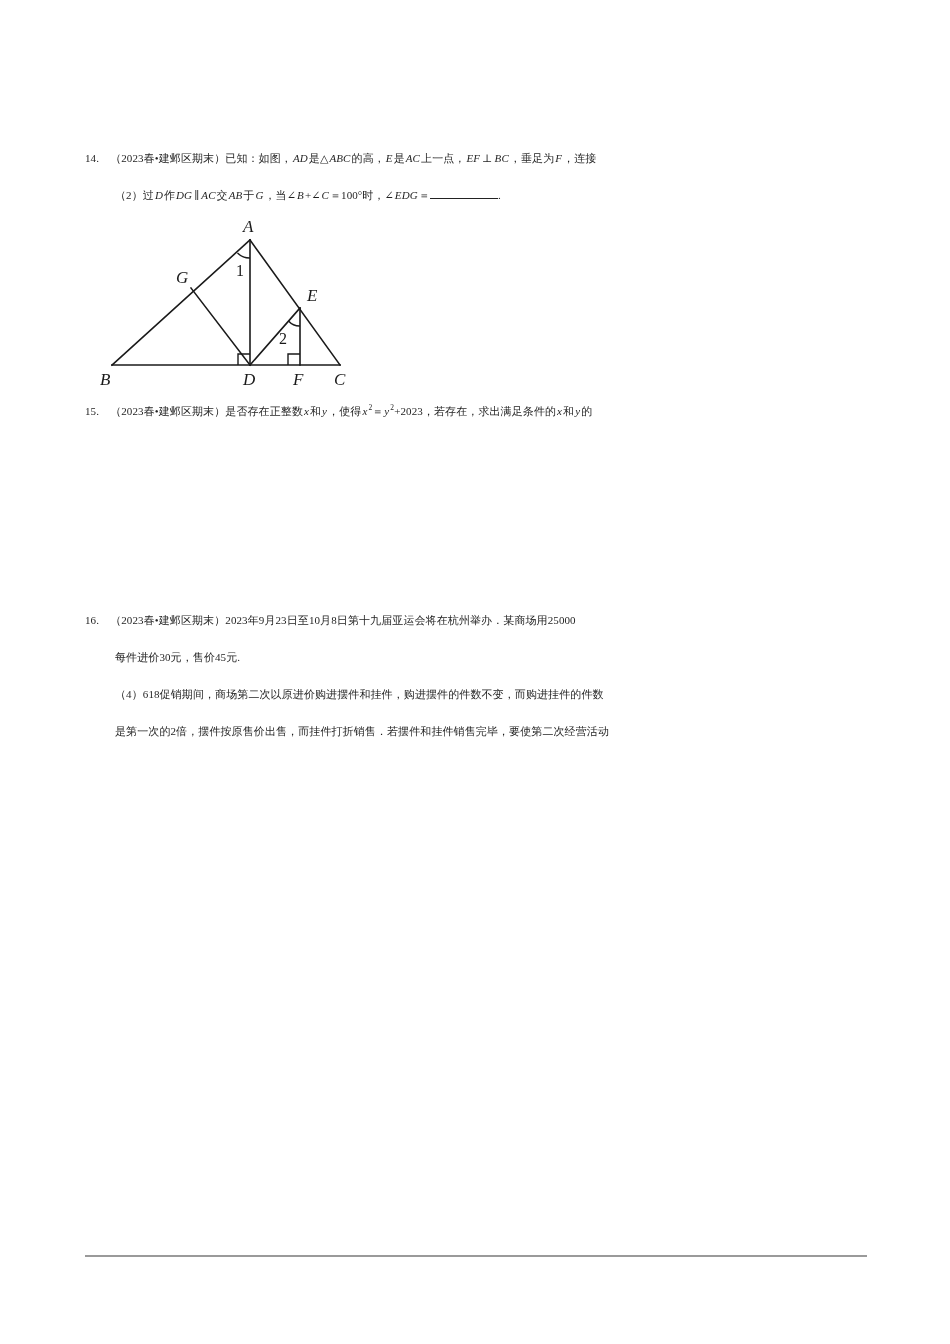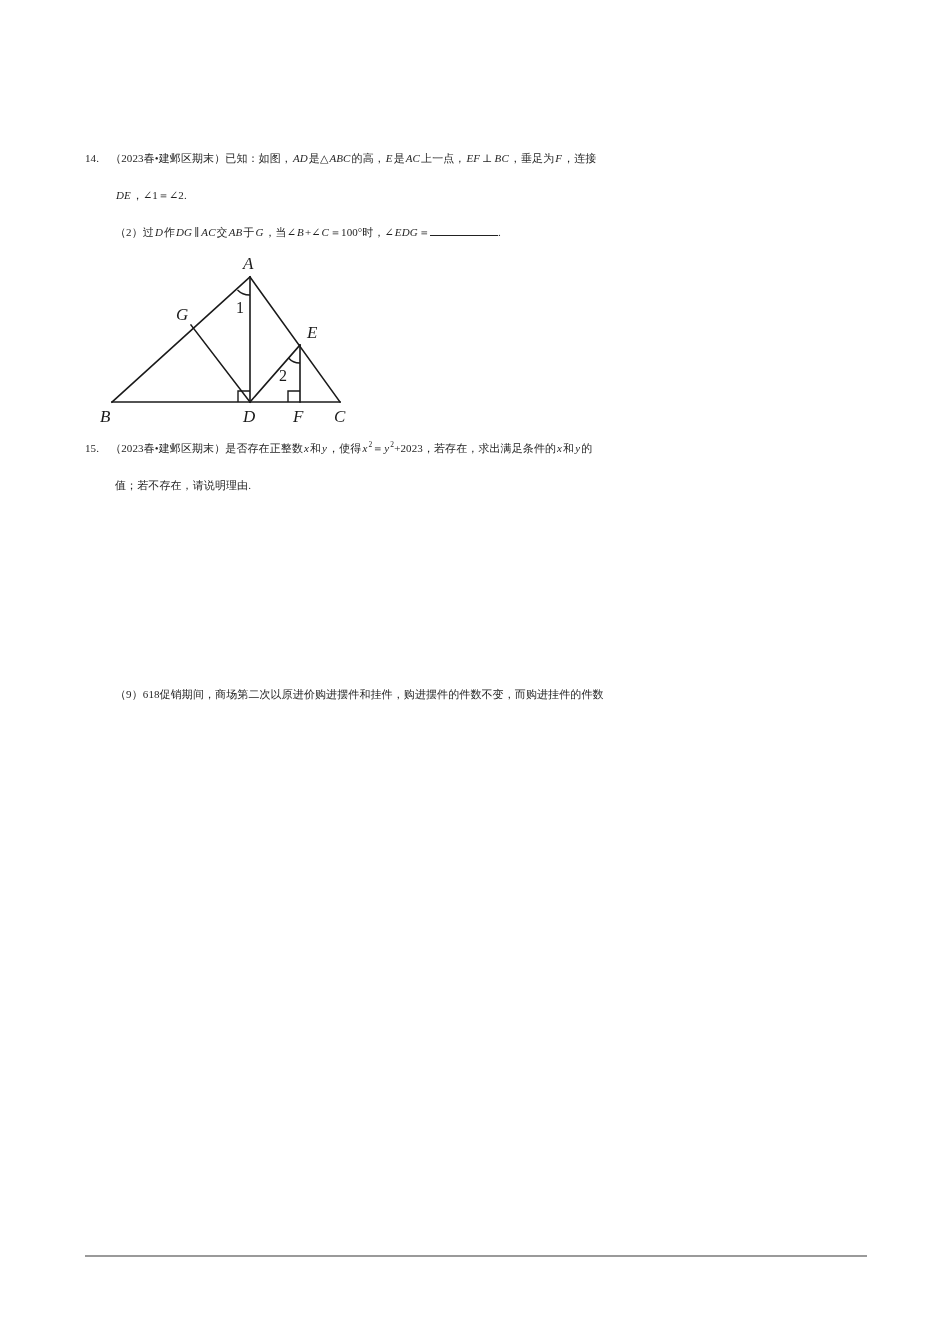--- a/index.html
+++ b/index.html
@@ -111,23 +111,20 @@
 <div class="page">
 
   <div class="content">
 
     <div class="problem">
 
       <div class="line">
         <span class="num">14.</span><span>　（2023春•建邺区期末）已知：如图，</span><span class="math">AD</span><span>是△</span><span class="math">ABC</span><span>的高，</span><span class="math">E</span><span>是</span><span class="math">AC</span><span>上一点，</span><span class="math">EF</span><span class="mathup">⊥</span><span class="math">BC</span><span>，垂足为</span><span class="math">F</span><span>，连接</span>
       </div>
 
-      <div class="line indent">
-        <span class="math">DE</span><span>，∠1＝∠2.</span>
-      </div>
 
 
       <div class="line indent">
         <span>（2）过</span><span class="math">D</span><span>作</span><span class="math">DG</span><span class="mathup">∥</span><span class="math">AC</span><span>交</span><span class="math">AB</span><span>于</span><span class="math">G</span><span>，当∠</span><span class="math">B</span><span>+∠</span><span class="math">C</span><span>＝100°时，∠</span><span class="math">EDG</span><span>＝</span><span class="blank"></span><span>.</span>
       </div>
 
       <div class="figure-wrap">
         <svg class="figure" width="400" height="180" viewBox="0 0 400 180">
           <g stroke="#1a1a1a" stroke-width="1.6" fill="none" stroke-linecap="square">
 
@@ -169,29 +166,35 @@
           <text class="fig-num" x="156" y="58">1</text>
           <text class="fig-num" x="199" y="126">2</text>
         </svg>
       </div>
     </div>
 
     <div class="problem">
       <div class="line">
         <span class="num">15.</span><span>　（2023春•建邺区期末）是否存在正整数</span><span class="math">x</span><span>和</span><span class="math">y</span><span>，使得</span><span class="math">x</span><sup>2</sup><span>＝</span><span class="math">y</span><sup>2</sup><span>+2023，若存在，求出满足条件的</span><span class="math">x</span><span>和</span><span class="math">y</span><span>的</span>
       </div>
-      <div class="line indent">
-        <span>值；若不存在，请说明理由.</span>
-      </div>
       <div class="gap-15"></div>
     </div>
 
     <div class="problem">
-      <div class="line indent">
-        <span>（9）618促销期间，商场第二次以原进价购进摆件和挂件，购进摆件的件数不变，而购进挂件的件数</span>
+      <div class="line">
+        <span class="num">16.</span><span>　（2023春•建邺区期末）2023年9月23日至10月8日第十九届亚运会将在杭州举办．某商场用25000</span>
+      </div>
+      <div class="line indent">
+        <span>每件进价30元，售价45元.</span>
+      </div>
+      <div class="line indent">
+        <span>（4）618促销期间，商场第二次以原进价购进摆件和挂件，购进摆件的件数不变，而购进挂件的件数</span>
+      </div>
+      <div class="line indent">
+        <span>是第一次的2倍，摆件按原售价出售，而挂件打折销售．若摆件和挂件销售完毕，要使第二次经营活动</span>
       </div>
     </div>
 
   </div>
 
   <div class="footer-rule"></div>
 
 </div>
 
 </body></html>

